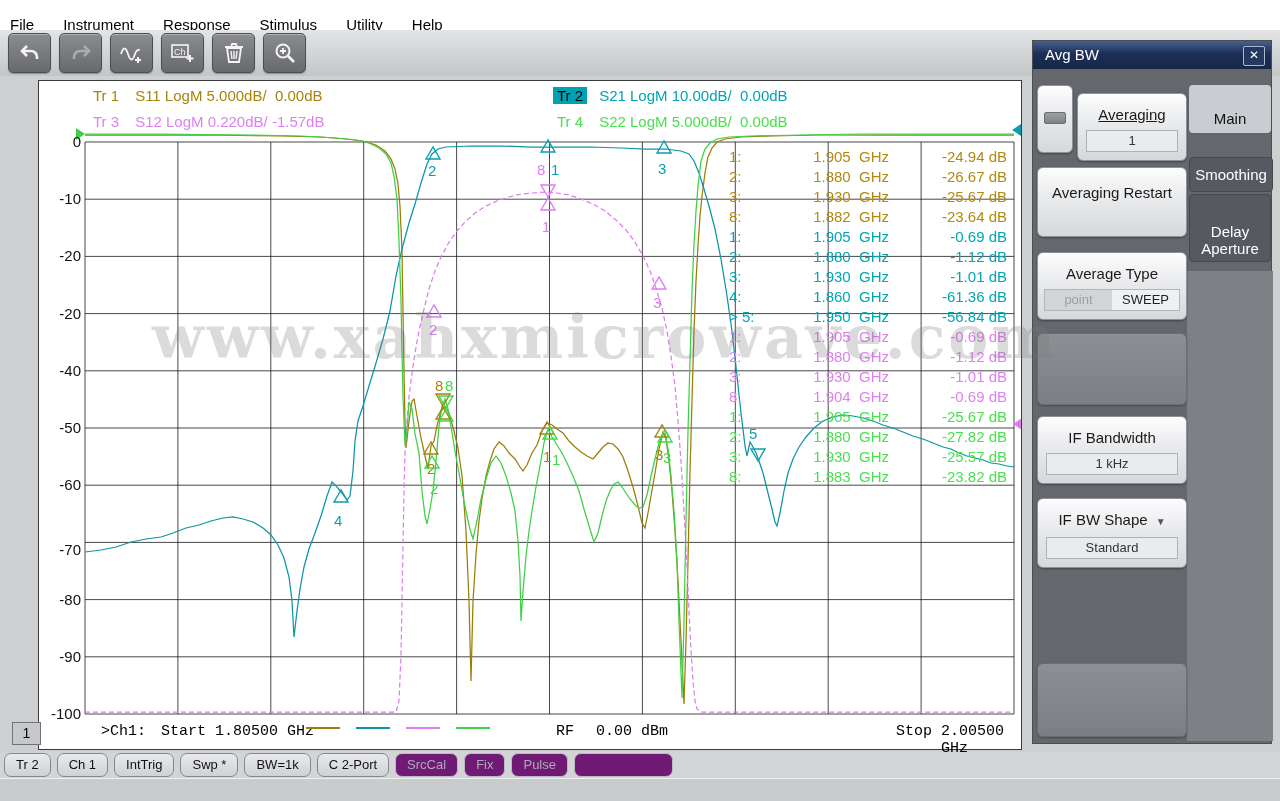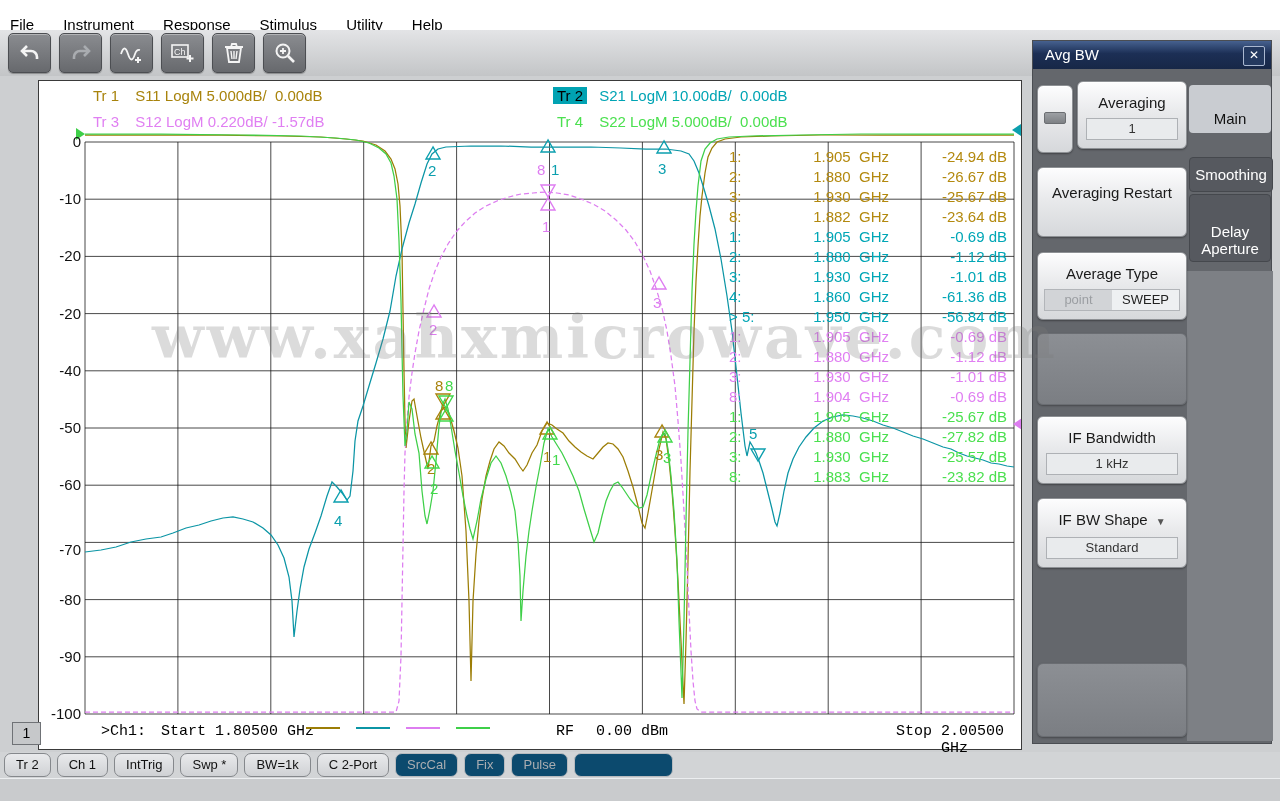--- a/index.html
+++ b/index.html
@@ -58,21 +58,21 @@
   .seg .off{background:#d2d4d7;color:#9b9ea2;}
   .dd-arrow{font-size:10px;color:#555;margin-left:8px;}
   .tab{position:absolute;left:156px;width:82px;border-radius:4px;font-size:15px;text-align:center;}
   .tab.active{background:#c9ccd1;color:#111;}
   .tab.inactive{background:#56595f;color:#fff;border:1px solid #45484d;}
   .tabcol{position:absolute;left:154px;top:230px;width:86px;height:470px;background:#7d8085;z-index:-1;}
   
   .statusbar{position:absolute;left:0;top:752px;width:1280px;height:26px;background:#d2d4d6;display:flex;align-items:center;padding-left:4px;box-sizing:border-box;}
   .sbtn{height:22px;padding:0 11px;margin-right:6px;border-radius:7px;border:1px solid #85888c;
         background:linear-gradient(180deg,#e9eaec,#cfd1d4);font-size:13px;line-height:22px;color:#111;}
-  .sbtn.dis{color:#aaadb1;border-color:#b8bbbf;background:#0c4a6e;}
+  .sbtn.dis{color:#aaadb1;border-color:#b8bbbf;background:#701a75;}
   .sbtn.blank{width:75px;}
   .bottomstrip{position:absolute;left:0;top:778px;width:1280px;height:23px;background:#c9cbcd;border-top:1px solid #eceef0;}
 </style>
 </head>
 <body>
 
 <div class="menubar" id="menubar">
     <div class="menu-item">File</div>
     <div class="menu-item">Instrument</div>
     <div class="menu-item">Response</div>
@@ -251,21 +251,21 @@
 <div class="watermark">www.xahxmicrowave.com</div>
 
 <div class="panel">
   <div class="tabcol"></div>
   <div class="panel-title">Avg BW</div>
   <div class="close-btn">✕</div>
 
   <div class="pbtn" style="top:44px;height:66px;width:34px;">
     <div style="margin:26px auto 0;width:20px;height:10px;border-radius:2px;background:linear-gradient(180deg,#9da0a4,#7e8185);border:1px solid #6b6e72;"></div>
   </div>
-  <div class="pbtn" style="top:40px;left:44px;width:108px;height:66px;">
+  <div class="pbtn" style="top:52px;left:44px;width:108px;height:66px;text-decoration:underline;">
     <div class="plabel">Averaging</div>
     <div class="vbox">1</div>
   </div>
 
   <div class="pbtn" style="top:211px;height:66px;">
     <div class="plabel">Average Type</div>
     <div class="seg">
       <div class="off">point</div>
       <div class="on">SWEEP</div>
     </div>

